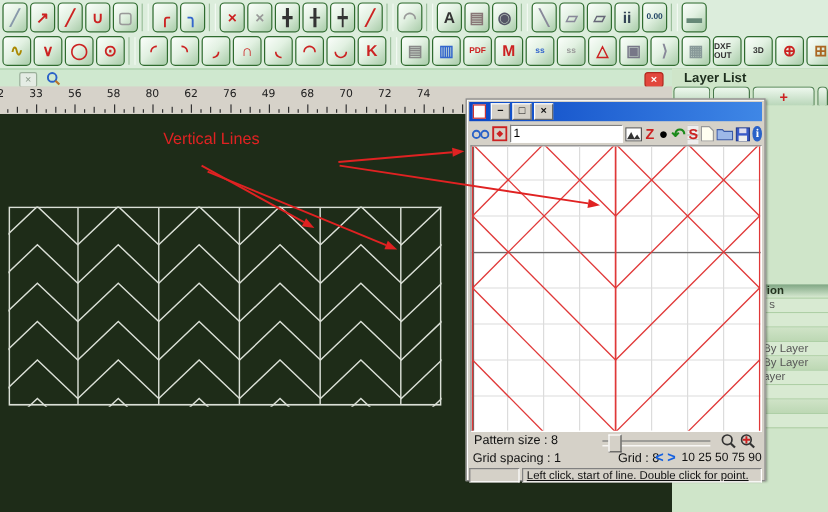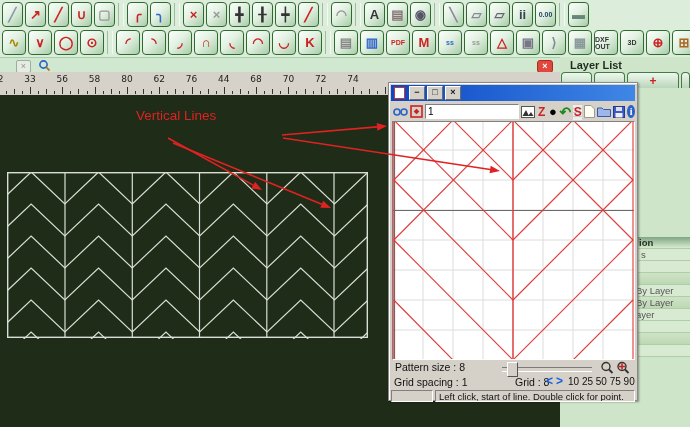--- a/index.html
+++ b/index.html
@@ -196,21 +196,21 @@
       <div class="tick" style="left: 369.15px; height: 5px;"></div>
       <div class="tick" style="left: 377.225px; height: 3px;"></div>
       <div class="tick" style="left: 385.3px; height: 7px;"></div>
       <div class="lab" style="left: -2.3px;">52</div>
       <div class="lab" style="left: 30px;">33</div>
       <div class="lab" style="left: 62.3px;">56</div>
       <div class="lab" style="left: 94.6px;">58</div>
       <div class="lab" style="left: 126.9px;">80</div>
       <div class="lab" style="left: 159.2px;">62</div>
       <div class="lab" style="left: 191.5px;">76</div>
-      <div class="lab" style="left: 223.8px;">44</div>
+      <div class="lab" style="left: 223.8px;">49</div>
       <div class="lab" style="left: 256.1px;">68</div>
       <div class="lab" style="left: 288.4px;">70</div>
       <div class="lab" style="left: 320.7px;">72</div>
       <div class="lab" style="left: 353px;">74</div>
     </div>
 
   <div class="canvas">
     <svg class="pattern-svg" id="patternSvg" width="361" height="167" viewBox="0 0 361 167">
         <rect x="0.7" y="0.7" width="359.6" height="164.6" fill="none" stroke="#dadfd6" stroke-width="1.4"></rect>
         <line x1="58" y1="1" x2="58" y2="165" stroke="#dadfd6" stroke-width="1.2"></line>

